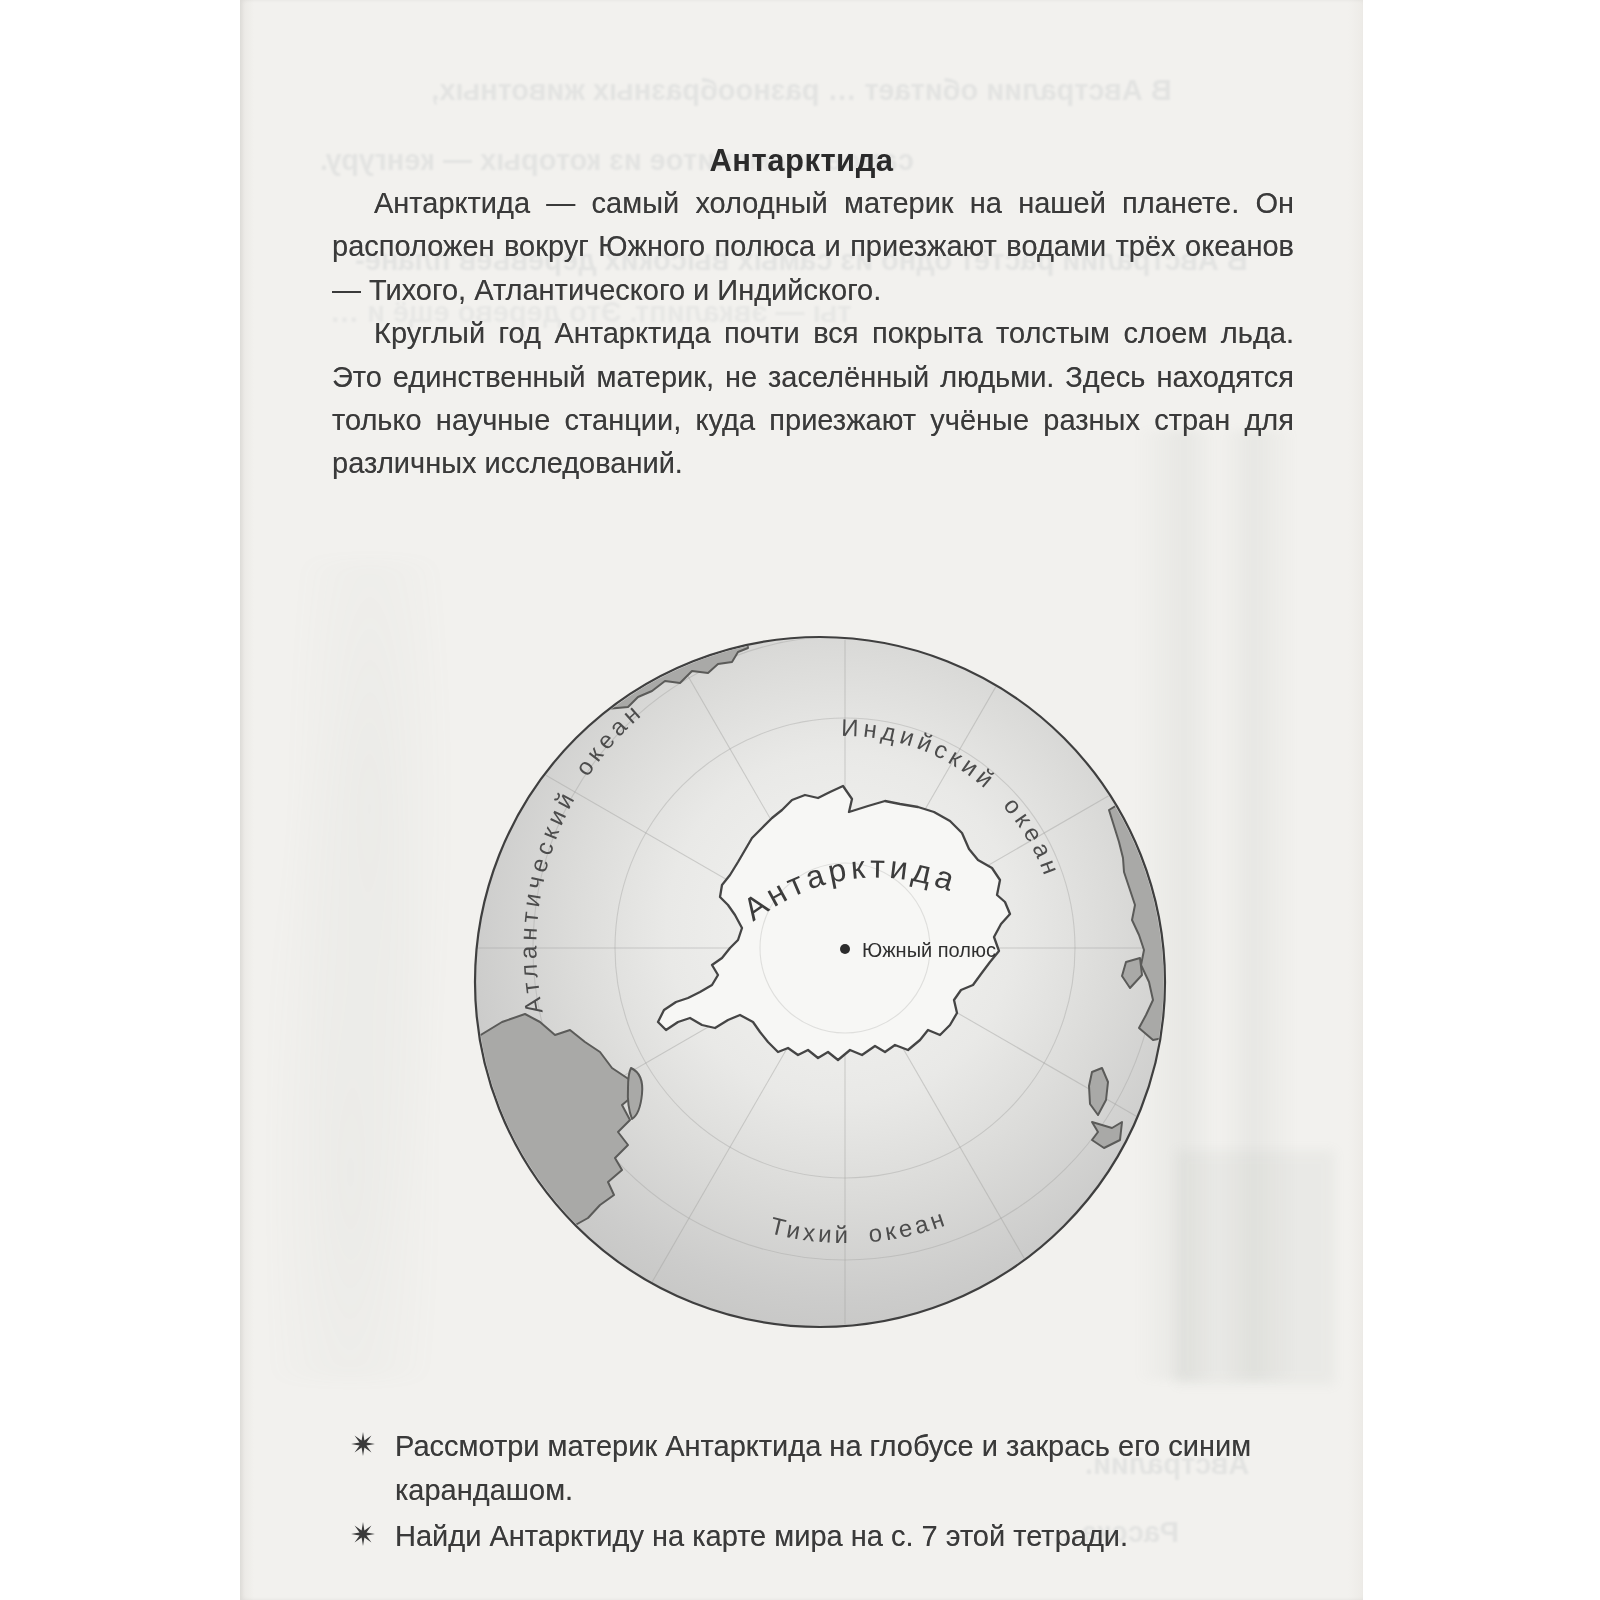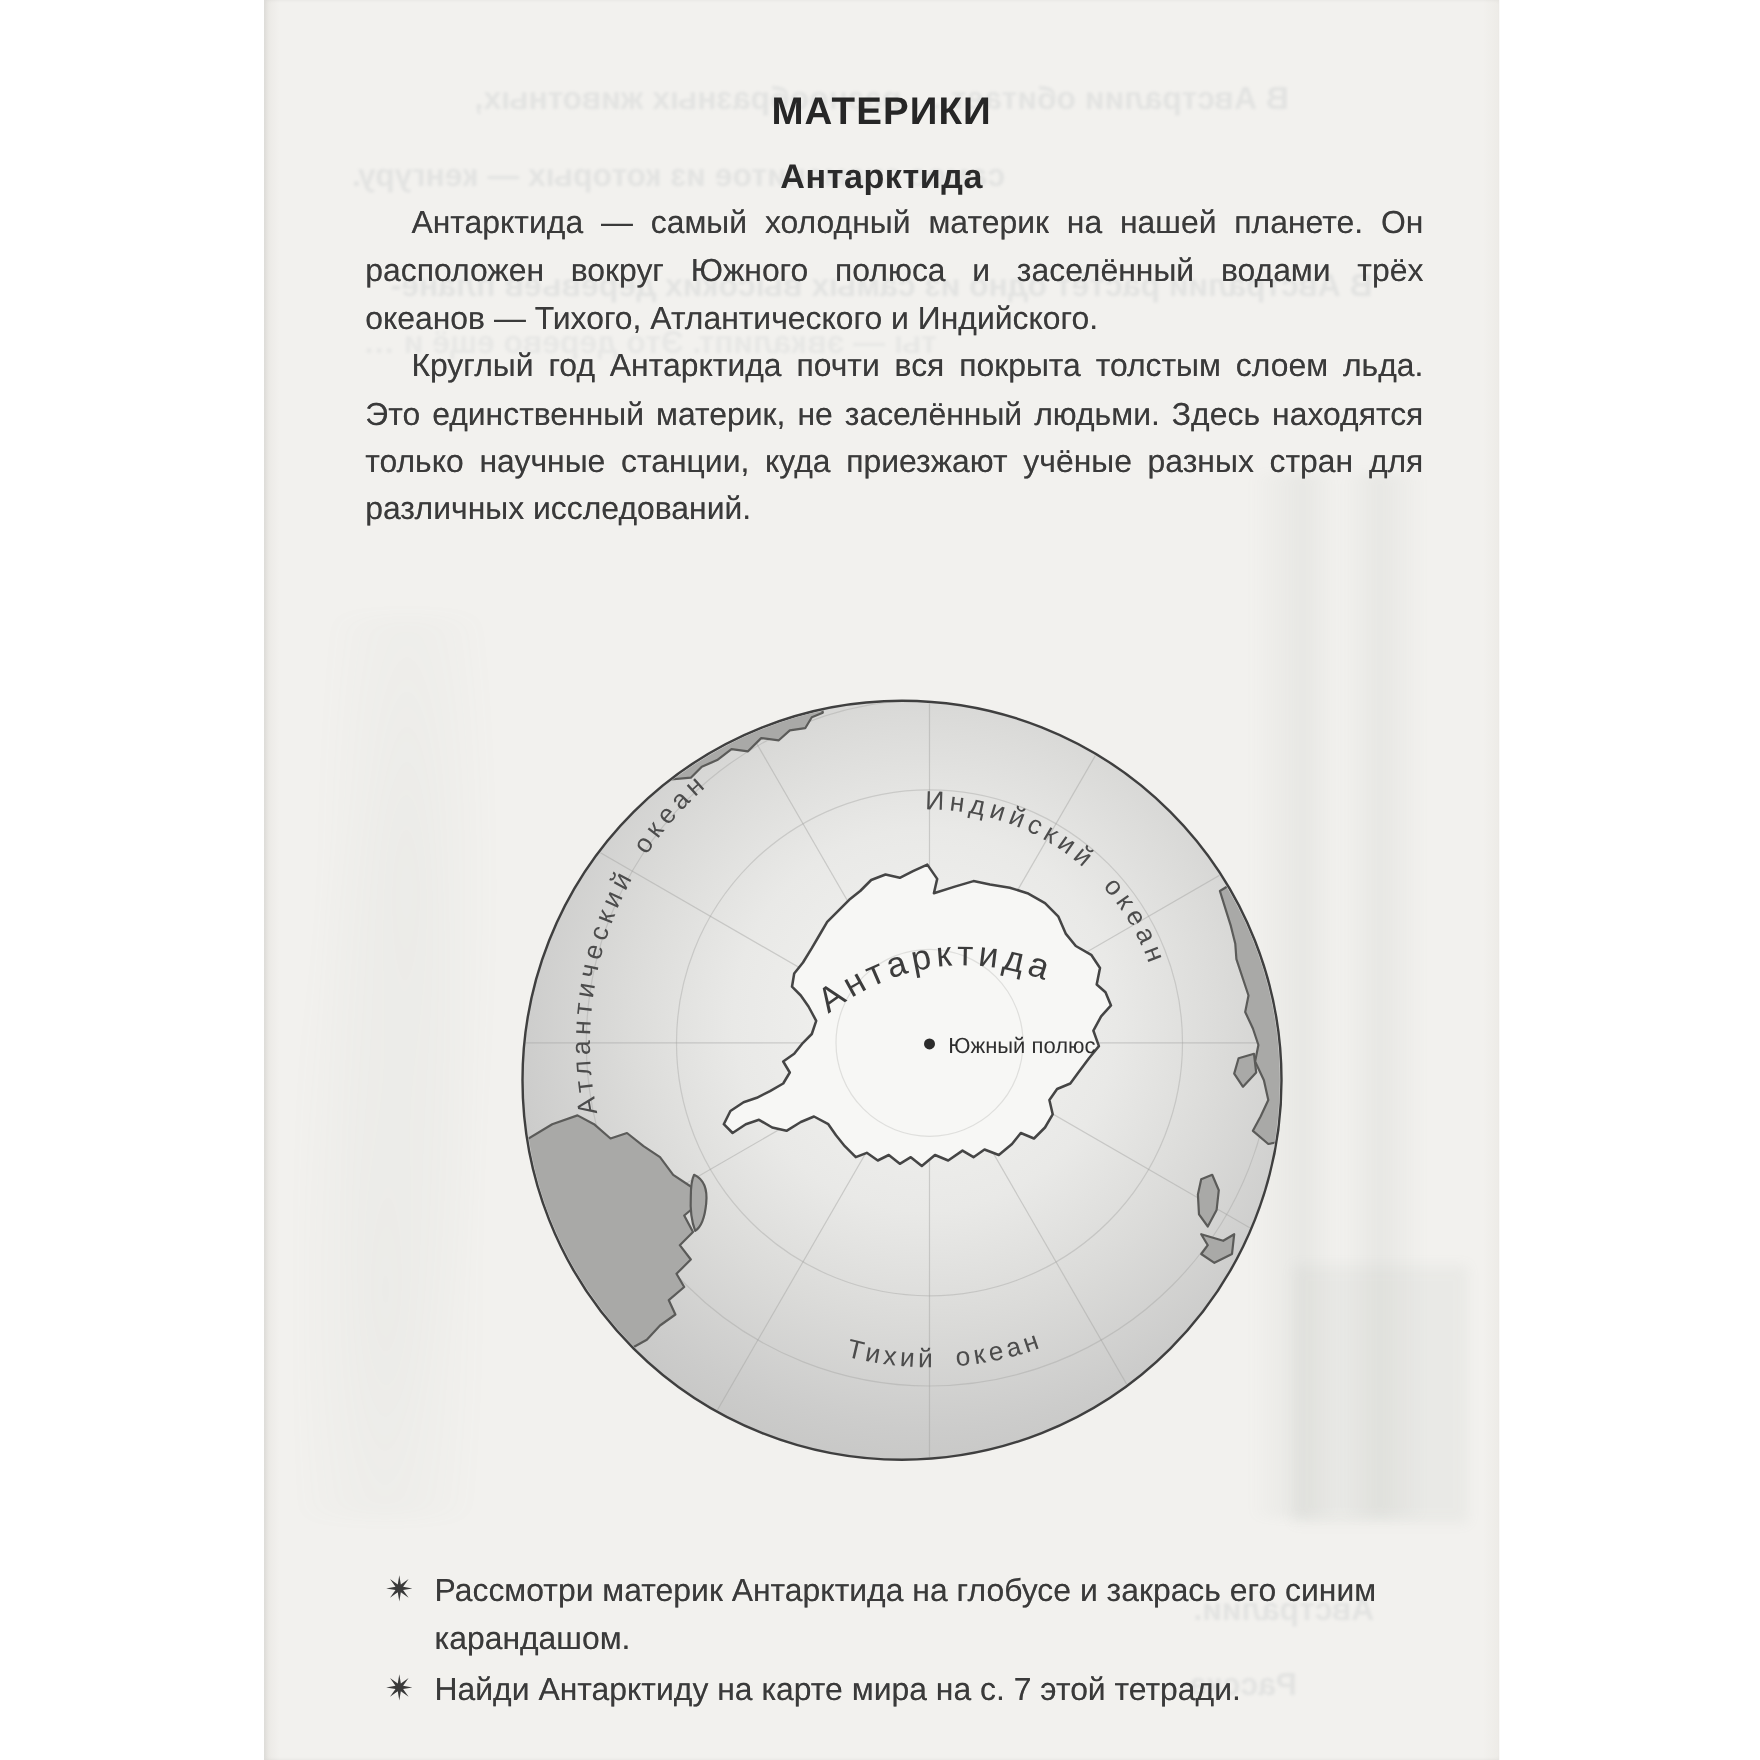--- a/index.html
+++ b/index.html
@@ -68,25 +68,24 @@
   <div class="ghost center" style="top:74px;">В Австралии обитает … разнообразных животных,</div>
   <div class="ghost" style="left:80px;top:144px;">самое знаменитое из которых — кенгуру.</div>
   <div class="ghost center" style="top:244px;">В Австралии растёт одно из самых высоких деревьев плане-</div>
   <div class="ghost" style="left:90px;top:296px;opacity:0.09;">ты — эвкалипт. Это дерево ещё и …</div>
   <div class="ghost" style="left:845px;top:1448px;">Австралии.</div>
   <div class="ghost" style="left:812px;top:1516px;">Расска…</div>
   <div class="ghost-shape ghost-tree"></div>
   <div class="ghost-shape ghost-block"></div>
   <div class="ghost-shape ghost-blob"></div>
 
-  <div class="page-title">МАТЕРИКИ</div>
   <div class="page-subtitle">Антарктида</div>
 
   <div class="intro">
-    <p>Антарктида — самый холодный материк на нашей планете. Он расположен вокруг Южного полюса и заселённый водами трёх океанов — Тихого, Атлантического и Индийского.</p>
+    <p>Антарктида — самый холодный материк на нашей планете. Он расположен вокруг Южного полюса и приезжают водами трёх океанов — Тихого, Атлантического и Индийского.</p>
     <p>Круглый год Антарктида почти вся покрыта толстым слоем льда. Это единственный материк, не заселённый людьми. Здесь находятся только научные станции, куда приезжают учёные разных стран для различных исследований.</p>
   </div>
 
   <svg class="globe-svg" viewBox="0 0 1123 1600">
     <defs>
       <radialGradient id="gOcean" cx="0.53" cy="0.42" r="0.72">
         <stop offset="0" stop-color="#f4f4f2"></stop>
         <stop offset="0.35" stop-color="#e9e9e7"></stop>
         <stop offset="0.55" stop-color="#dbdbd9"></stop>
         <stop offset="0.75" stop-color="#cccccb"></stop>

